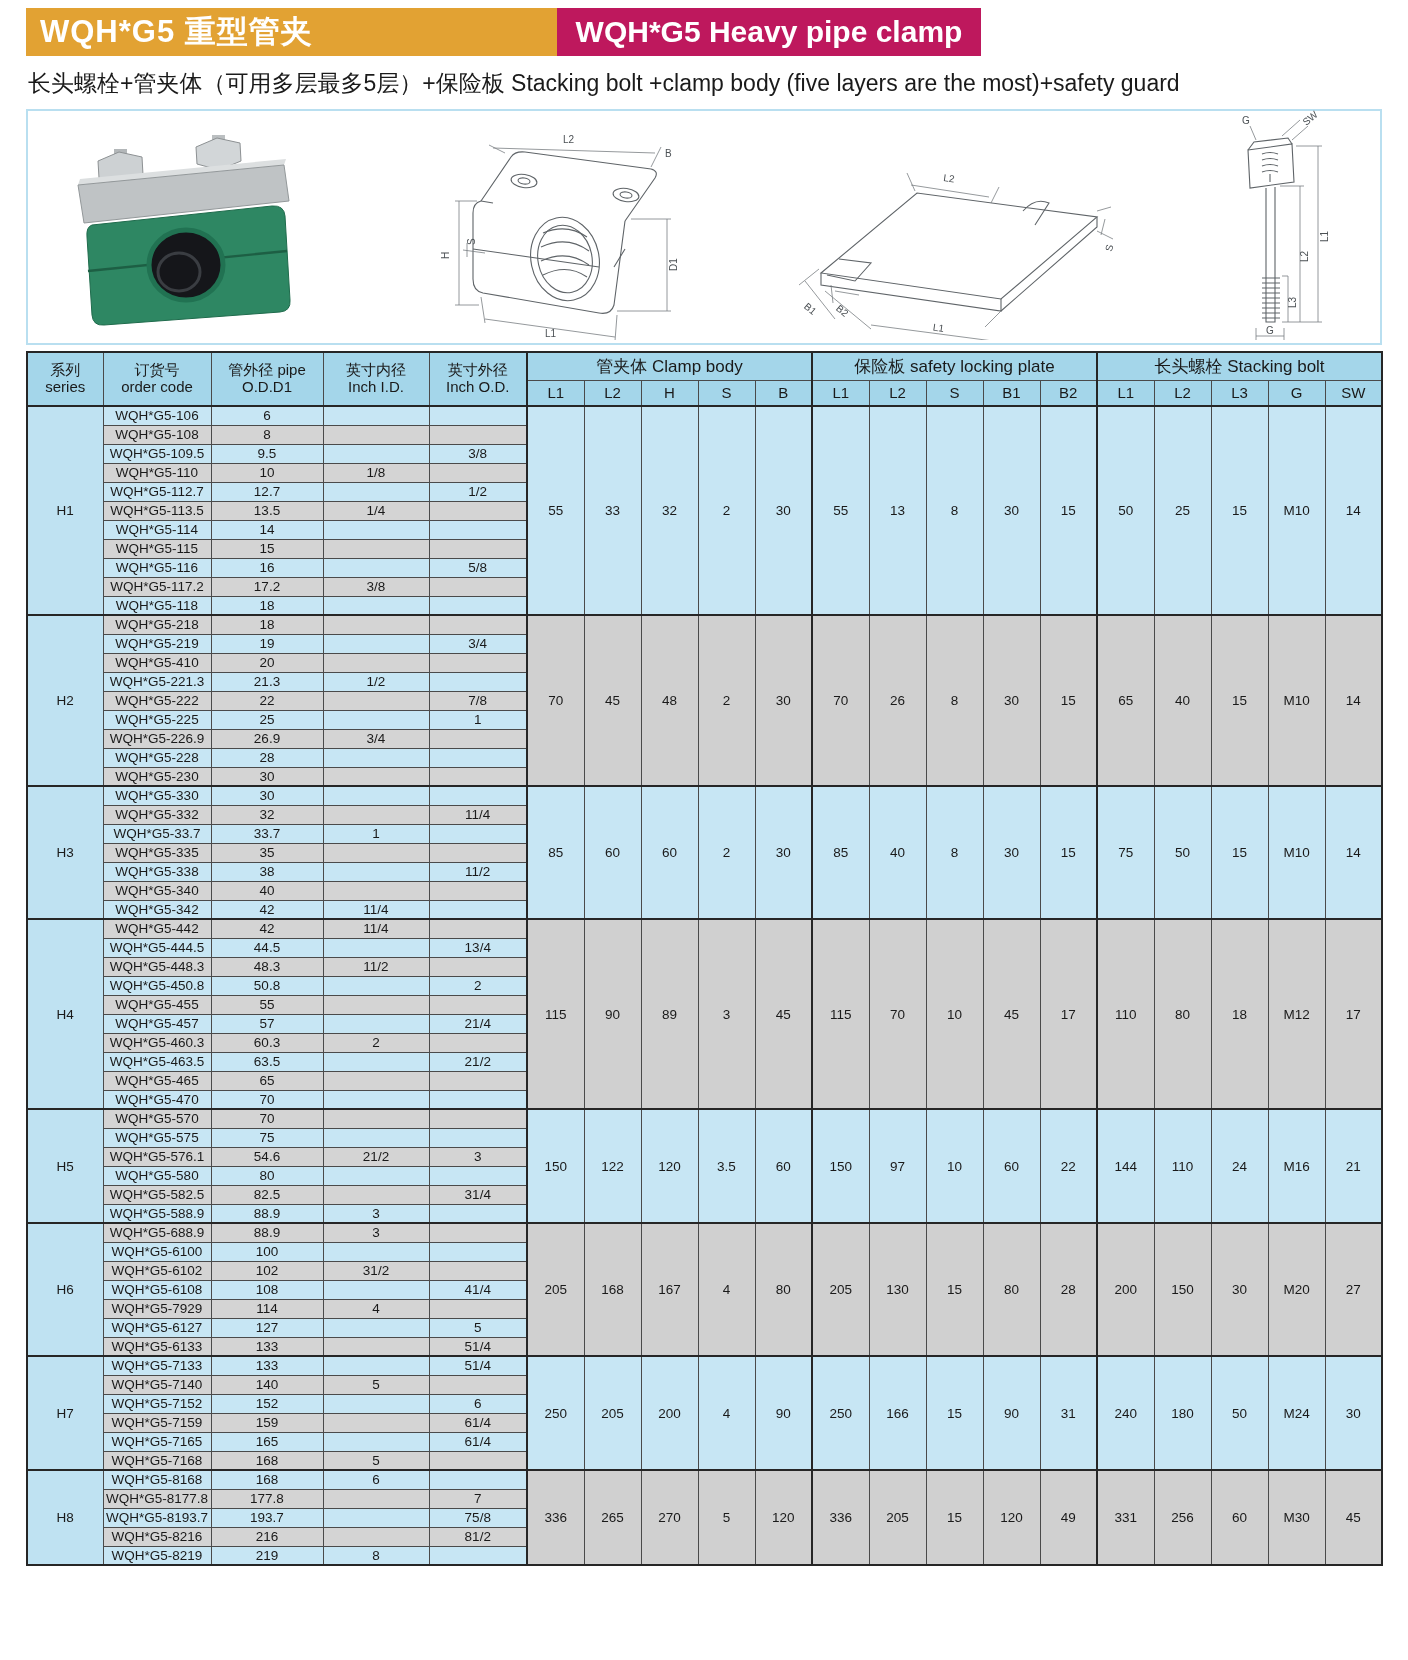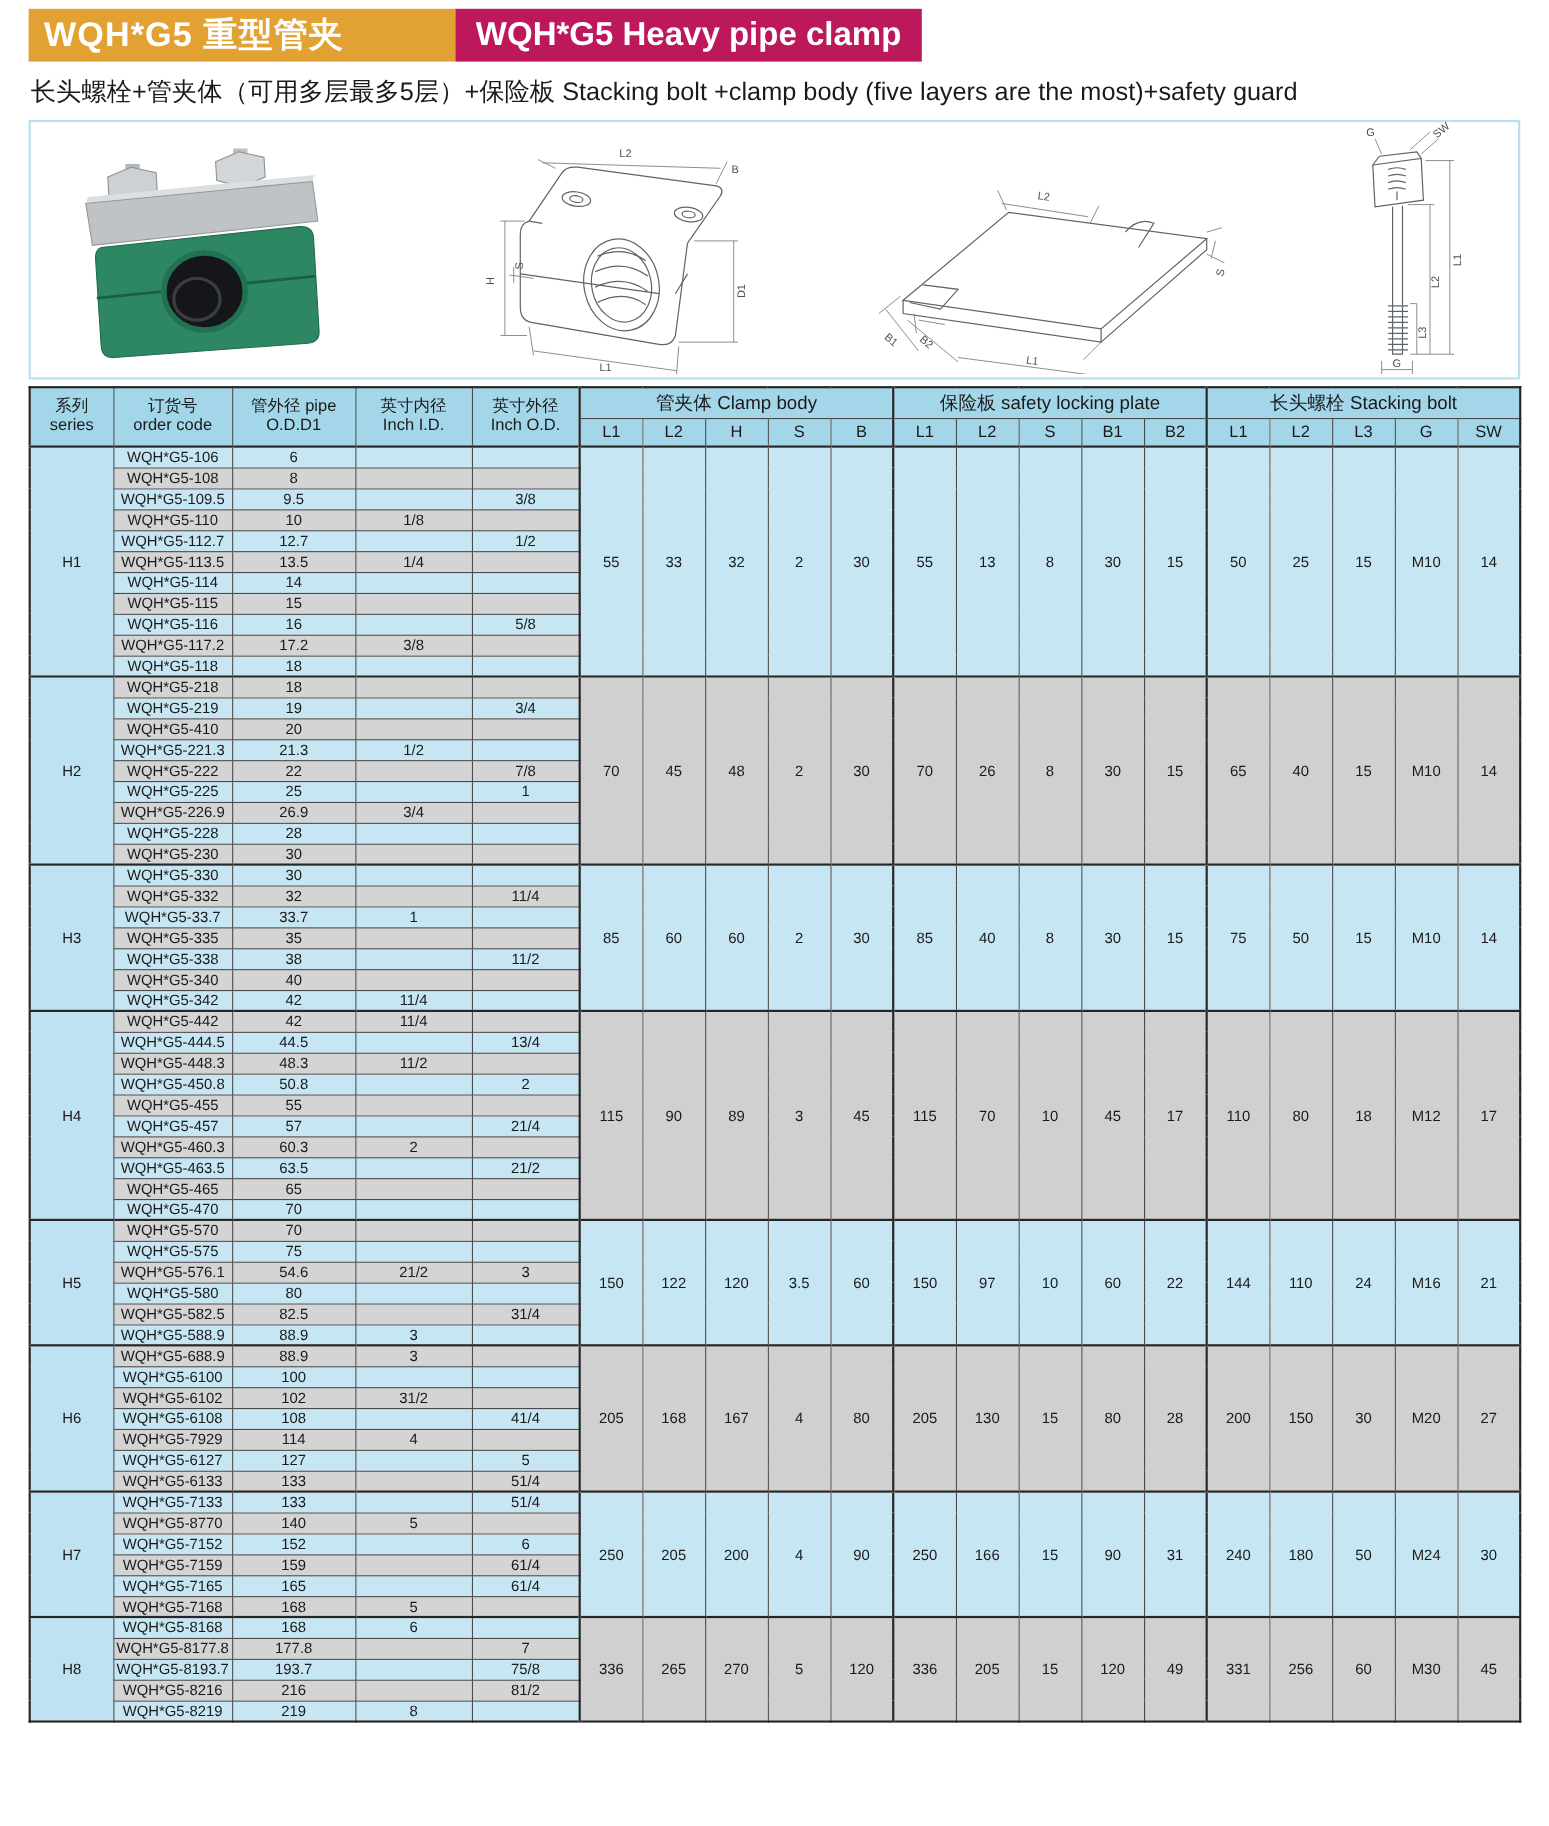--- a/index.html
+++ b/index.html
@@ -6,21 +6,21 @@
   body {
     margin: 0; background: #ffffff; width: 1408px;
     font-family: "Liberation Sans", "DejaVu Sans", sans-serif;
     color: #1a1a1a;
   }
   .page { padding: 8px 26px 20px 26px; }
 
   
   .title-row { display: flex; height: 48px; }
   .title-zh {
-    width: 388px; color: #fff; font-size: 31px; font-weight: bold;
+    width: 531px; color: #fff; font-size: 31px; font-weight: bold;
     display: flex; align-items: center; padding-left: 14px; letter-spacing: 1px;
   }
   .title-en {
     width: 424px; color: #fff; font-size: 30px; font-weight: bold;
     display: flex; align-items: center; justify-content: center;
   }
   .subtitle { font-size: 23px; font-weight: normal; margin: 12px 0 10px 2px; }
 
   
   .figure-panel {
@@ -643,21 +643,21 @@
           <td class="val-cell band-blue" rowspan="6">15</td>
           <td class="val-cell band-blue" rowspan="6">90</td>
           <td class="val-cell band-blue" rowspan="6">31</td>
           <td class="val-cell band-blue thick-left" rowspan="6">240</td>
           <td class="val-cell band-blue" rowspan="6">180</td>
           <td class="val-cell band-blue" rowspan="6">50</td>
           <td class="val-cell band-blue" rowspan="6">M24</td>
           <td class="val-cell band-blue" rowspan="6">30</td>
         </tr>
         <tr>
-          <td class="code-cell c-gray">WQH*G5-8770</td>
+          <td class="code-cell c-gray">WQH*G5-7140</td>
           <td class="c-gray">140</td>
           <td class="c-gray">5</td>
           <td class="c-gray"></td>
         </tr>
         <tr>
           <td class="code-cell c-blue">WQH*G5-7152</td>
           <td class="c-blue">152</td>
           <td class="c-blue"></td>
           <td class="c-blue">6</td>
         </tr>

